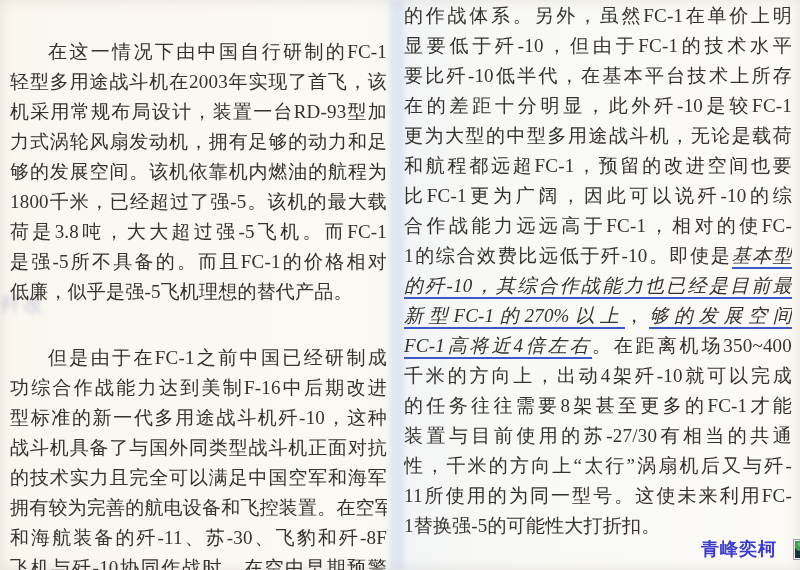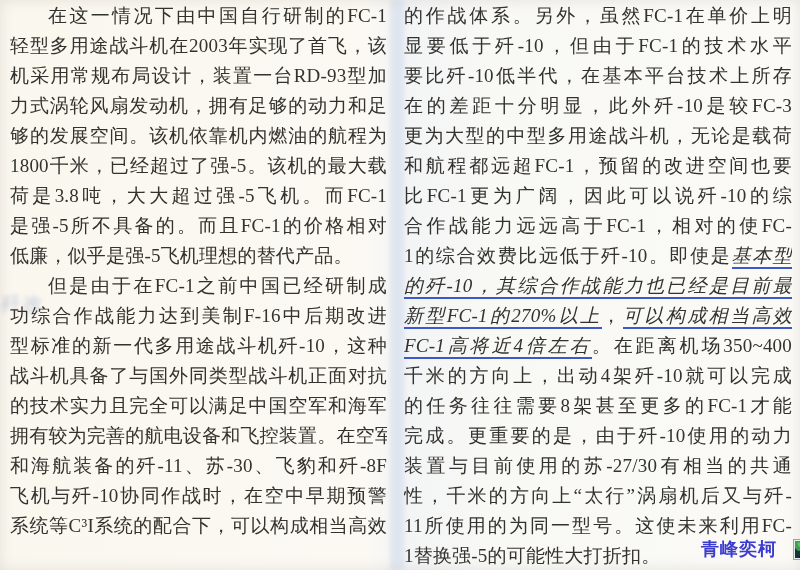--- a/index.html
+++ b/index.html
@@ -53,21 +53,21 @@
   .col-right { left: 404px; width: 388px; }
   .line {
     height: 30px;
     overflow: hidden;
     white-space: nowrap;
     text-align: justify;
     text-align-last: justify;
     text-justify: inter-character;
   }
   .line.flush { text-align-last: left; }
-  .line.indent { text-indent: 2em; }
+  .line.indent { text-indent: 2em; margin-top: 36px; }
   .ul {
     border-bottom: 2px solid #3d58c8;
     padding-bottom: 1px;
     font-style: italic;
   }
   .watermark {
     position: absolute;
     left: 701px;
     top: 537px;
     display: flex;
@@ -115,32 +115,31 @@
       <div class="line"><span>拥有较为完善的航电设备和飞控装置。在空军</span></div>
       <div class="line"><span>和海航装备的歼-11、苏-30、飞豹和歼-8F</span></div>
       <div class="line"><span>飞机与歼-10协同作战时，在空中早期预警</span></div>
       <div class="line"><span>系统等C³I系统的配合下，可以构成相当高效</span></div>
     </div>
 
   <div class="col col-right">
       <div class="line"><span>的作战体系。另外，虽然FC-1在单价上明</span></div>
       <div class="line"><span>显要低于歼-10，但由于FC-1的技术水平</span></div>
       <div class="line"><span>要比歼-10低半代，在基本平台技术上所存</span></div>
-      <div class="line"><span>在的差距十分明显，此外歼-10是较FC-3</span></div>
+      <div class="line"><span>在的差距十分明显，此外歼-10是较FC-1</span></div>
       <div class="line"><span>更为大型的中型多用途战斗机，无论是载荷</span></div>
       <div class="line"><span>和航程都远超FC-1，预留的改进空间也要</span></div>
       <div class="line"><span>比FC-1更为广阔，因此可以说歼-10的综</span></div>
       <div class="line"><span>合作战能力远远高于FC-1，相对的使FC-</span></div>
       <div class="line"><span>1的综合效费比远低于歼-10。即使是</span><span class="ul">基本型</span></div>
       <div class="line"><span class="ul">的歼-10，其综合作战能力也已经是目前最</span></div>
-      <div class="line"><span class="ul">新型FC-1的270%以上</span><span>，</span><span class="ul">可以构成相当高效</span></div>
+      <div class="line"><span class="ul">新型FC-1的270%以上</span><span>，</span><span class="ul">够的发展空间</span></div>
       <div class="line"><span class="ul">FC-1高将近4倍左右</span><span>。在距离机场350~400</span></div>
       <div class="line"><span>千米的方向上，出动4架歼-10就可以完成</span></div>
       <div class="line"><span>的任务往往需要8架甚至更多的FC-1才能</span></div>
-      <div class="line"><span>完成。更重要的是，由于歼-10使用的动力</span></div>
       <div class="line"><span>装置与目前使用的苏-27/30有相当的共通</span></div>
       <div class="line"><span>性，千米的方向上“太行”涡扇机后又与歼-</span></div>
       <div class="line"><span>11所使用的为同一型号。这使未来利用FC-</span></div>
       <div class="line flush"><span>1替换强-5的可能性大打折扣。</span></div>
     </div>
 
   <div class="watermark">
     <span class="wm-text">青峰奕柯</span>
     <span class="wm-icon">
       <svg width="21" height="21" viewBox="0 0 21 21" xmlns="http://www.w3.org/2000/svg">

